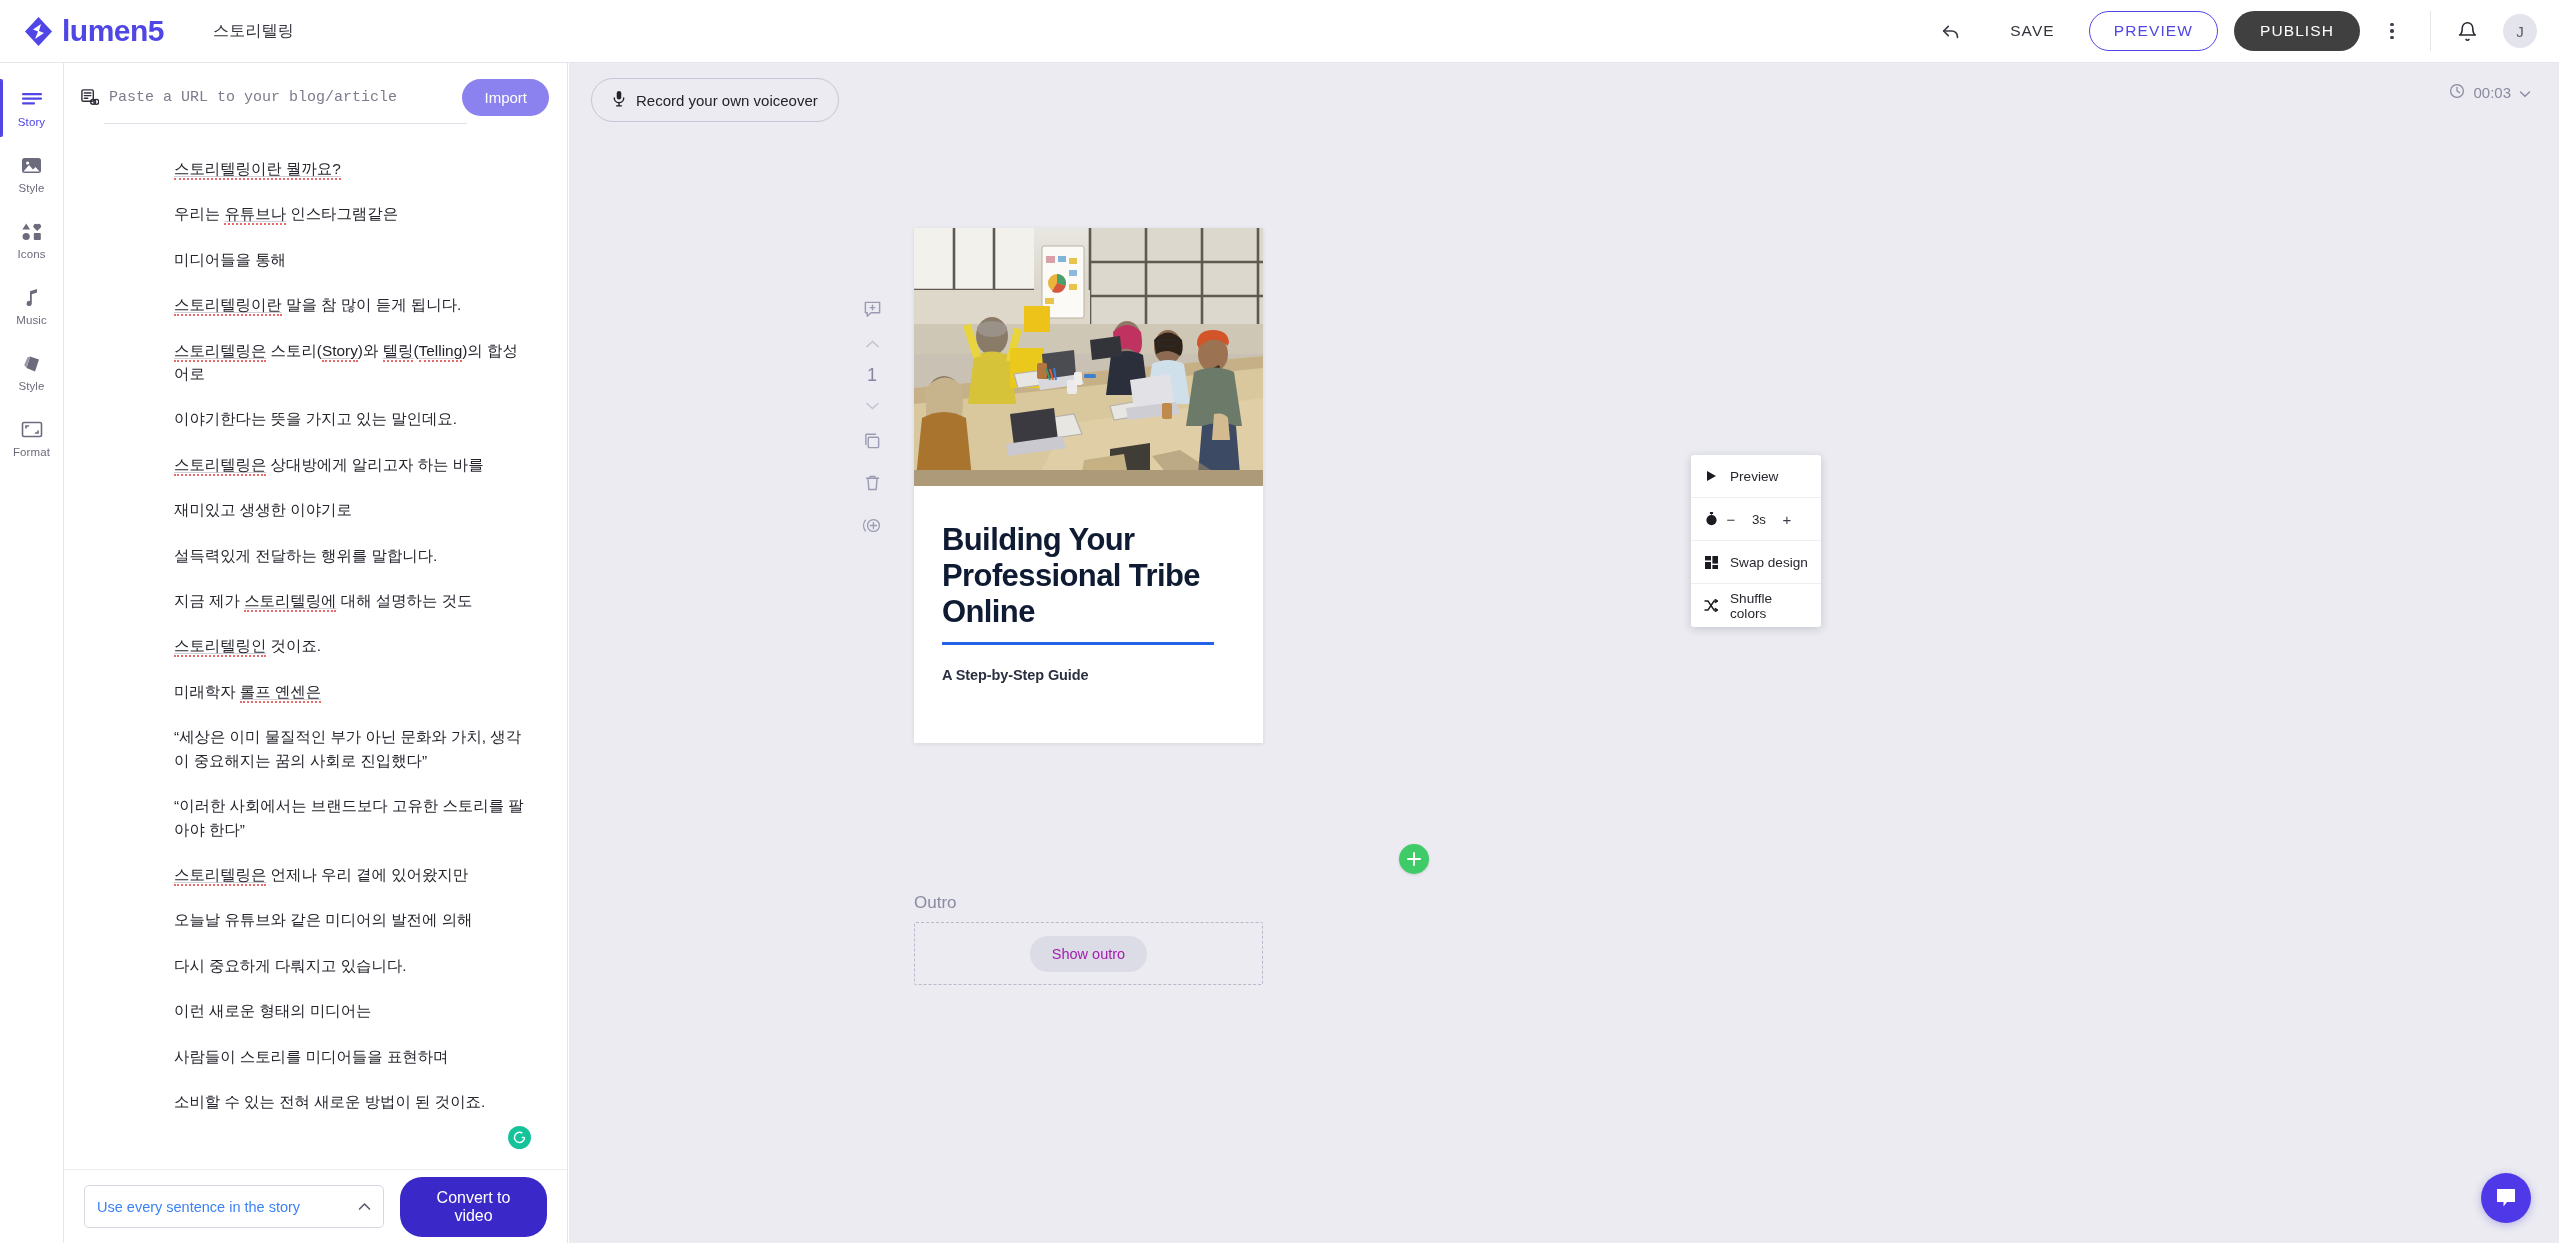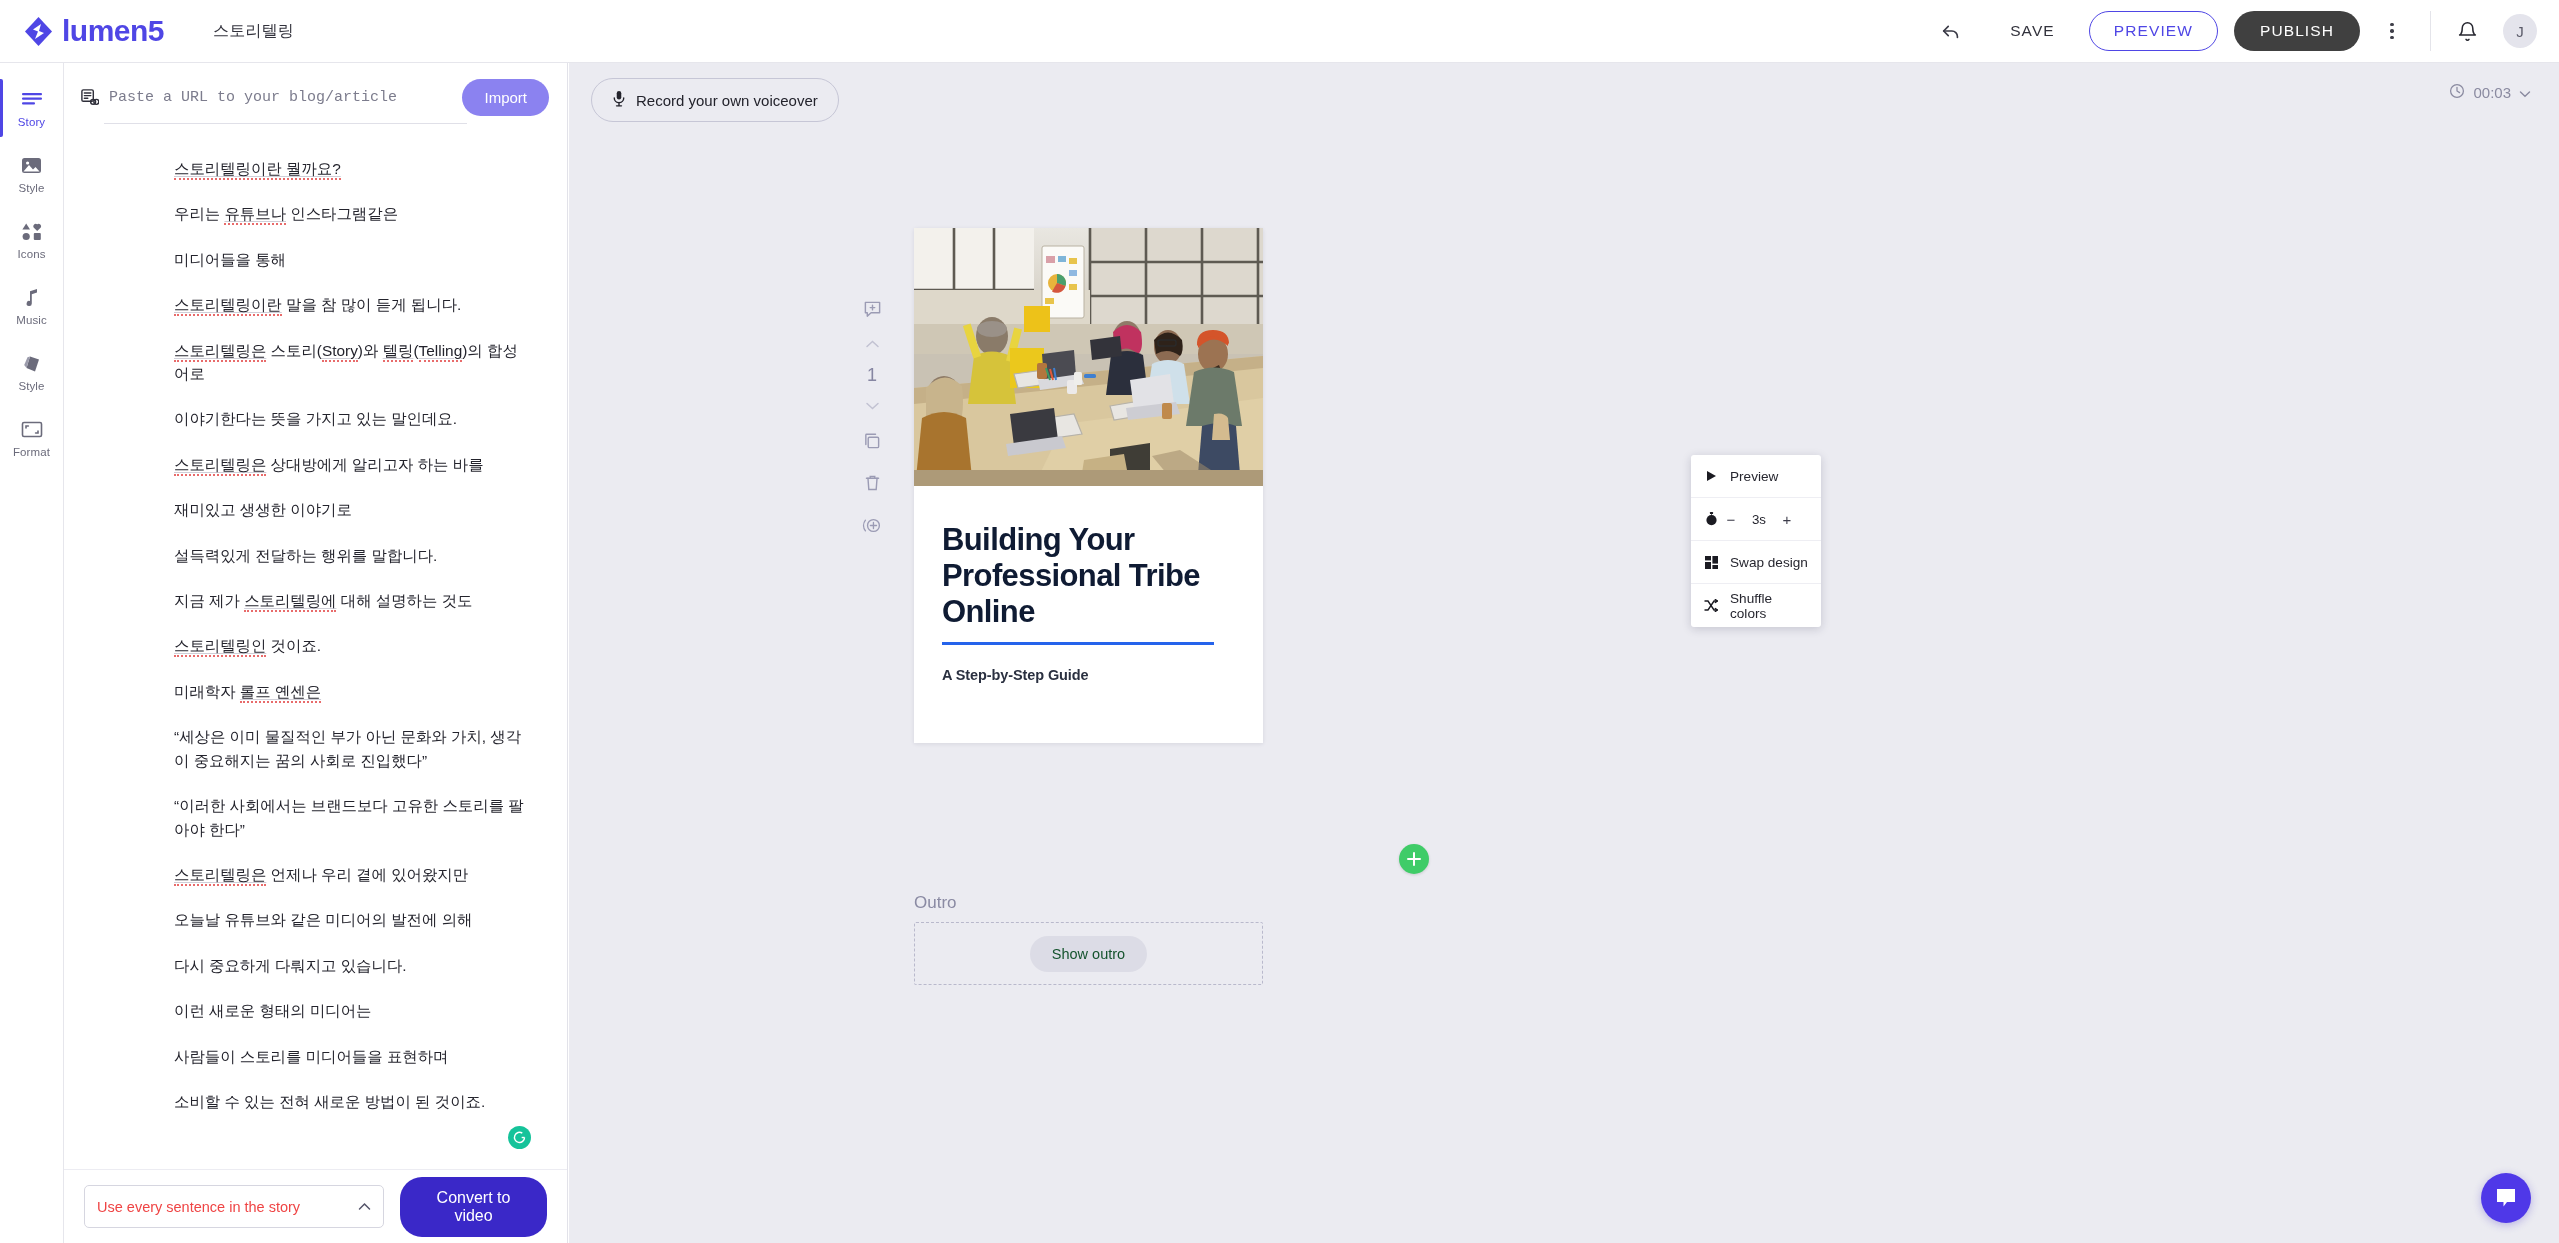--- a/index.html
+++ b/index.html
@@ -132,21 +132,21 @@
     background: #15c39a; display: flex; align-items: center;
     justify-content: center; cursor: pointer;
   }
   .story-footer {
     height: 74px; border-top: 1px solid #ececf2; display: flex;
     align-items: center; padding: 0 20px; gap: 16px; background: #fff;
   }
   .sentence-select {
     flex: 0 0 300px; height: 43px; border: 1px solid #d6d6e0;
     border-radius: 5px; display: flex; align-items: center;
-    padding: 0 12px; cursor: pointer; font-size: 14.5px; color: #ef4444;
+    padding: 0 12px; cursor: pointer; font-size: 14.5px; color: #3b82f6;
   }
   .sentence-select .caret { margin-left: auto; color: #55556a; font-size: 13px; }
   .convert-btn {
     background: #3a28c8; color: #fff; border: none; border-radius: 22px;
     padding: 12px 26px; font-size: 16px; cursor: pointer;
     font-family: "Liberation Sans", sans-serif;
   }
 
   
   .canvas {
@@ -202,21 +202,21 @@
   .add-scene::after { width: 2.4px; height: 14px; }
 
   .outro-block { position: absolute; top: 665px; left: 0; width: 349px; }
   .outro-label { font-size: 17px; color: #8a8aa3; margin-bottom: 9px; }
   .outro-box {
     height: 63px; border: 1.5px dashed #b9b9cc; border-radius: 2px;
     display: flex; align-items: center; justify-content: center;
   }
   .show-outro-btn {
     background: #dcdce6; border: none; border-radius: 18px;
-    padding: 10px 22px; font-size: 14.5px; color: #14532d; cursor: pointer;
+    padding: 10px 22px; font-size: 14.5px; color: #a21caf; cursor: pointer;
     font-family: "Liberation Sans", sans-serif;
   }
 
   
   .ctx-menu {
     position: absolute; left: 1691px; top: 455px; width: 130px;
     background: #ffffff; box-shadow: 0 2px 10px rgba(30,30,60,.18);
     border-radius: 3px; overflow: hidden; z-index: 25;
   }
   .ctx-item {

